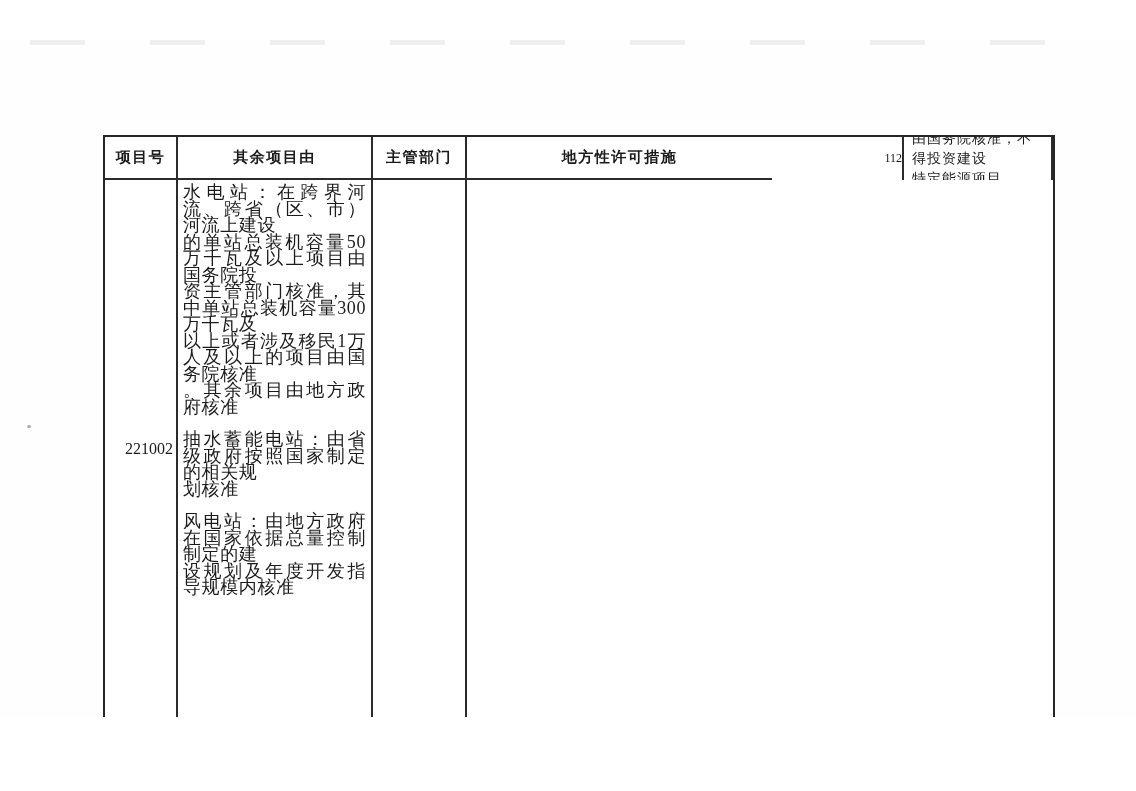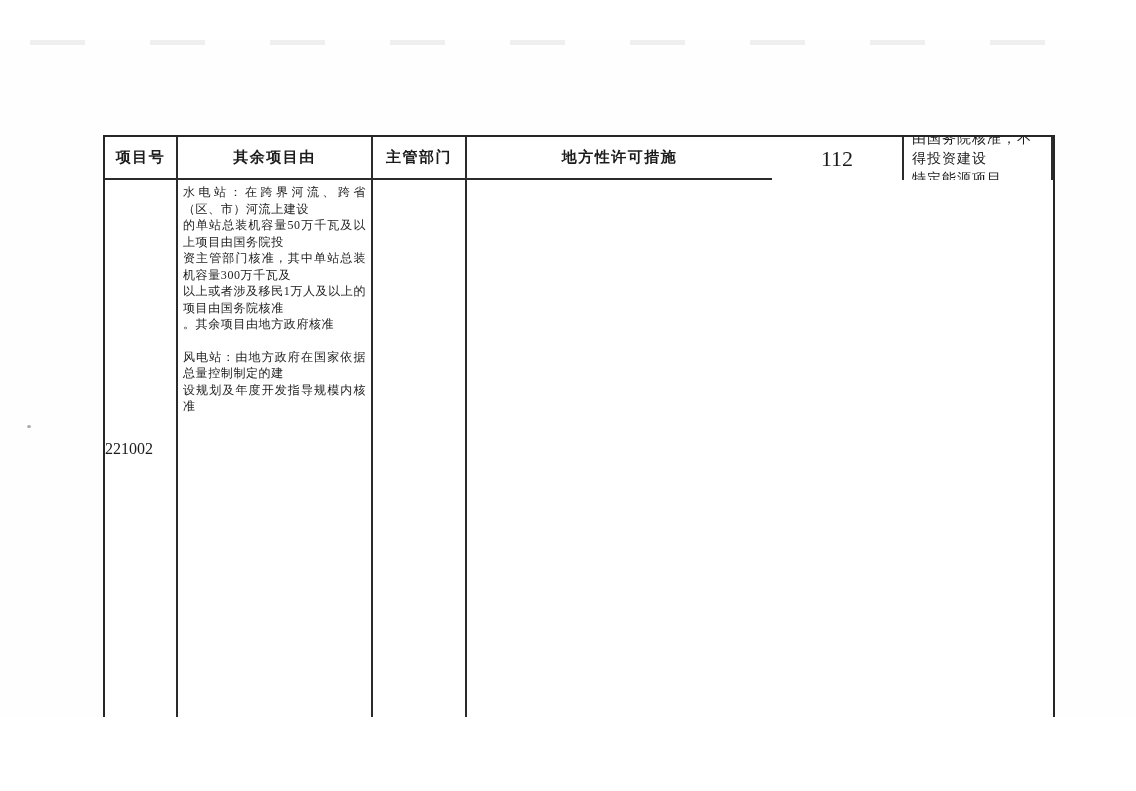--- a/index.html
+++ b/index.html
@@ -58,41 +58,41 @@
     align-items: center;
     justify-content: center;
     font-weight: bold;
     font-size: 15px;
     letter-spacing: 1.5px;
     white-space: nowrap;
   }
   .bcell-center {
     display: flex;
     align-items: center;
-    justify-content: center;
-    font-size: 22px;
+    justify-content: flex-end;
+    font-size: 12px;
   }
   .bcell-item {
     display: flex;
     align-items: center;
     padding: 0 6px 0 8px;
     font-size: 14px;
     line-height: 20px;
     letter-spacing: 1px;
   }
   .bcell-code {
     display: flex;
     align-items: center;
     justify-content: flex-start;
-    padding-left: 0;
+    padding-left: 20px;
     font-size: 16px;
   }
   .bcell-measures {
     padding: 4px 5px 0 5px;
-    font-size: 12px;
+    font-size: 18px;
     line-height: 16.5px;
     letter-spacing: 0.6px;
   }
   .bcell-measures p {
     margin: 0 0 16px 0;
     white-space: pre-line;
     text-align: justify;
   }
   .bcell-measures p.gap-large { margin-top: 30px; }
   .item-text, .bcell-measures p { word-break: break-all; }
@@ -156,20 +156,22 @@
     </div>
     <div class="cell bcell-code">
       <span>221002</span>
     </div>
     <div class="cell bcell-measures">
       <p>水电站：在跨界河流、跨省（区、市）河流上建设
 的单站总装机容量50万千瓦及以上项目由国务院投
 资主管部门核准，其中单站总装机容量300万千瓦及
 以上或者涉及移民1万人及以上的项目由国务院核准
 。其余项目由地方政府核准</p>
+      <p>抽水蓄能电站：由省级政府按照国家制定的相关规
+划核准</p>
       <p>风电站：由地方政府在国家依据总量控制制定的建
 设规划及年度开发指导规模内核准</p>
     </div>
     <div class="cell bcell-center">
       <span></span>
     </div>
     <div class="cell bcell-center last">
       <span></span>
     </div>
 

